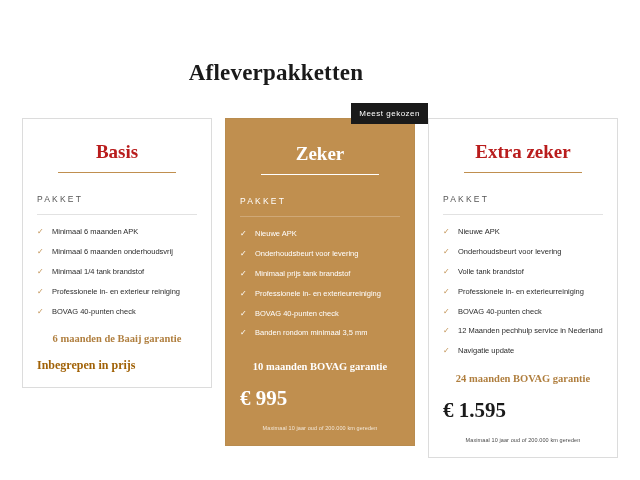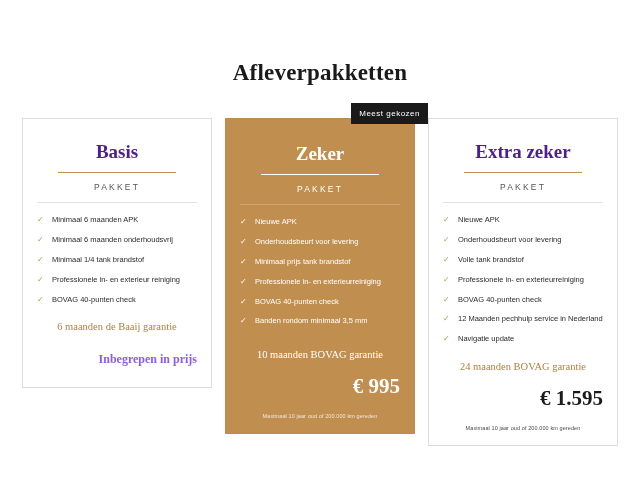--- a/index.html
+++ b/index.html
@@ -24,21 +24,20 @@
     position: absolute;
     top: 60px;
     left: 0;
     width: 552px;
     text-align: center;
     font-family: "Liberation Serif", serif;
     font-size: 23px;
     font-weight: bold;
     color: #1a1a1a;
     letter-spacing: 0.2px;
-    margin-left: 44px;
   }
   .cards {
     position: absolute;
     top: 118px;
     left: 22px;
     width: 596px;
     display: flex;
     justify-content: space-between;
     align-items: flex-start;
   }
@@ -69,41 +68,41 @@
     letter-spacing: 0.5px;
     padding: 6px 8px;
     font-family: "Liberation Sans", sans-serif;
     white-space: nowrap;
   }
   .card-title {
     text-align: center;
     font-family: "Liberation Serif", serif;
     font-size: 19px;
     font-weight: bold;
-    color: #4c1d95;
+    color: #b91c1c;
     margin: 4px 0 0 0;
   }
   .card.highlight .card-title {
     color: #ffffff;
   }
   .title-rule {
     width: 118px;
     height: 1px;
     background: #c08f4f;
     margin: 9px auto 0 auto;
   }
   .card.highlight .title-rule {
     background: #ffffff;
   }
   .card-sub {
-    text-align: center;
+    text-align: left;
     font-size: 8.5px;
     letter-spacing: 2.2px;
     color: #555555;
-    margin: 9px 0 0 0;
+    margin: 21px 0 0 0;
   }
   .card.highlight .card-sub {
     color: #ffffff;
   }
   .sub-rule {
     width: 160px;
     height: 1px;
     background: #e2e2e2;
     margin: 10px auto 0 auto;
   }
@@ -134,46 +133,46 @@
     font-size: 8px;
     line-height: 1.3;
   }
   .card.highlight .check {
     color: #ffffff;
   }
   .guarantee {
     text-align: center;
     font-family: "Liberation Serif", serif;
     font-size: 10.5px;
-    font-weight: normal;
+    font-weight: bold;
     color: #b07f3f;
     margin-top: 16px;
   }
   .card.highlight .guarantee {
     color: #ffffff;
     margin-top: 22px;
   }
   .price {
-    text-align: right;
+    text-align: left;
     font-family: "Liberation Serif", serif;
     font-size: 21px;
     font-weight: bold;
     color: #1a1a1a;
     margin-top: 14px;
   }
   .card.highlight .price {
     color: #ffffff;
   }
   .included {
-    text-align: right;
+    text-align: left;
     font-family: "Liberation Serif", serif;
     font-size: 12px;
     font-weight: bold;
-    color: #8b5cf6;
-    margin-top: 20px;
+    color: #a16207;
+    margin-top: 14px;
   }
   .fineprint {
     text-align: center;
     font-size: 5.5px;
     color: #4a4a4a;
     margin-top: 14px;
     letter-spacing: 0.1px;
   }
   .card.highlight .fineprint {
     color: #f2e7d8;

